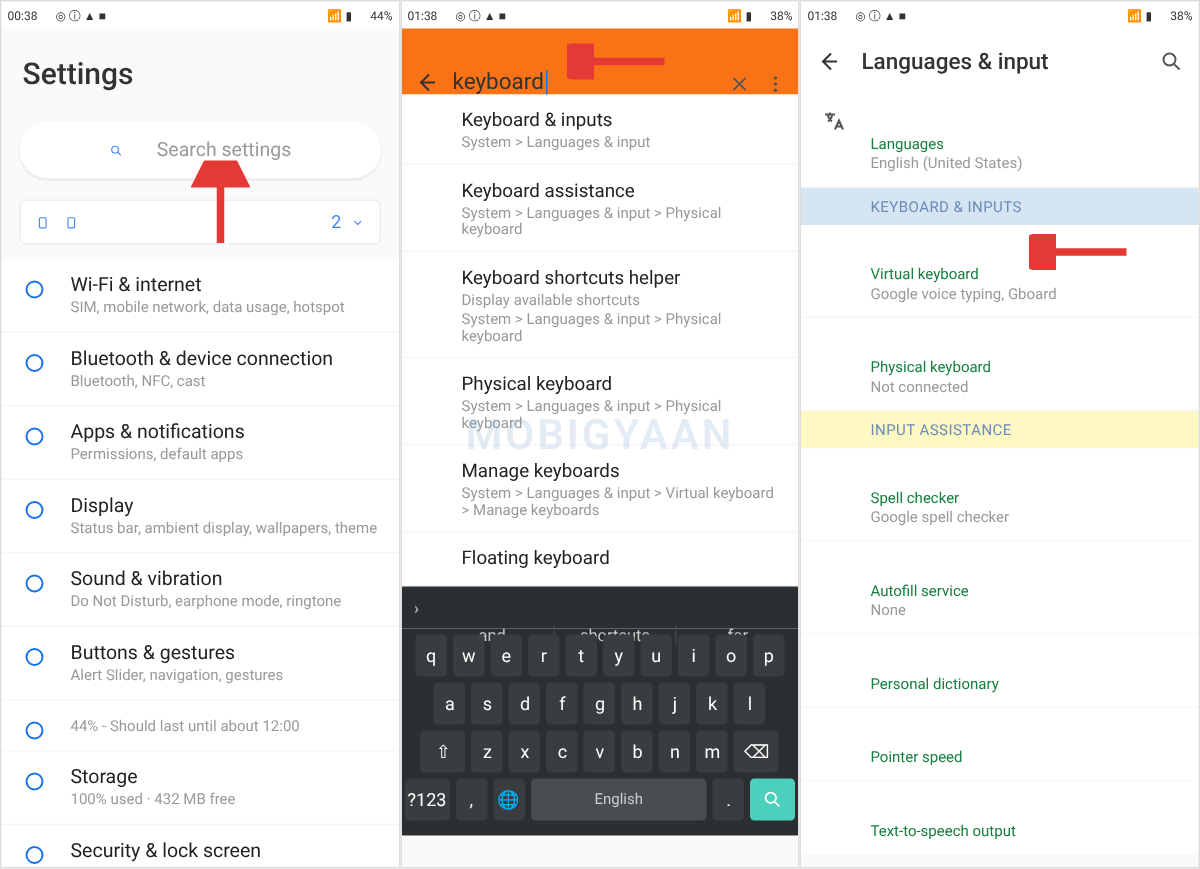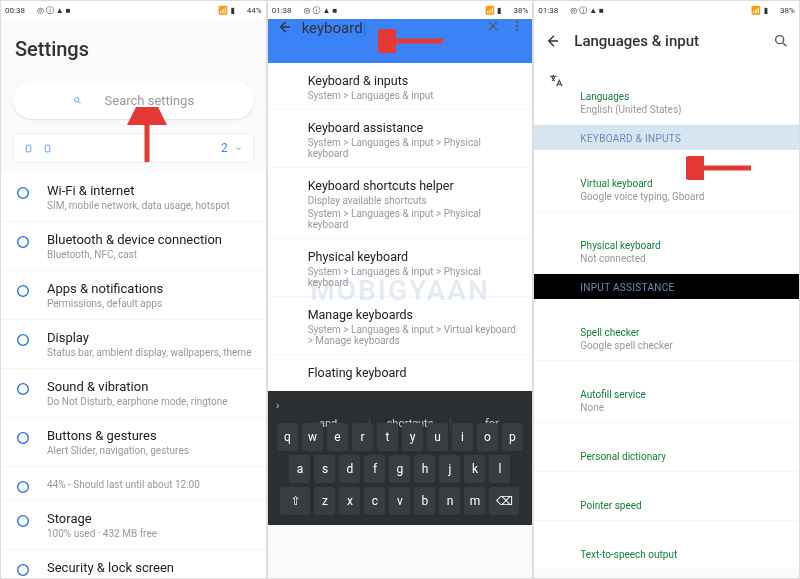--- a/index.html
+++ b/index.html
@@ -13,21 +13,21 @@
   .p1-title { font-size: 20px; font-weight: 500; padding: 18px 14px 14px; color: #333; }
   .search-pill { margin: 6px 12px 14px; background: #fff; border-radius: 22px; height: 38px; box-shadow: 0 1px 2px rgba(0,0,0,.1); display: flex; align-items: center; justify-content: center; color: #999; font-size: 13px; gap: 23px; }
   .sim-row { margin: 4px 12px 0; background: #fff; border: 1px solid #eee; border-radius: 4px; height: 30px; display: flex; align-items: center; padding: 0 10px; color: #4285f4; font-size: 12px; justify-content: space-between; }
   .list { margin-top: 10px; }
   .item { background: #fff; padding: 10px 14px 10px 46px; position: relative; border-bottom: 1px solid #f5f5f5; }
   .item .iicon { position: absolute; left: 14px; top: 12px; width: 16px; height: 16px; color: #1a73e8; }
   .item .t { font-size: 13px; color: #222; }
   .item .s { font-size: 10px; color: #999; margin-top: 2px; }
 
   
-  .p2-header { height: 44px; display: flex; align-items: flex-start; padding: 0 8px; gap: 10px; background: #3b82f6; }
+  .p2-header { height: 44px; display: flex; align-items: flex-end; padding: 0 8px; gap: 10px; background: #f97316; }
   .p2-header .back { width: 16px; height: 16px; }
   .p2-header .q { flex: 1; font-size: 15px; color: #333; position: relative; }
   .p2-header .q .cursor { display:inline-block; width:1px; height:16px; background:#1a73e8; vertical-align:middle; margin-left:1px;}
   .p2-header .x, .p2-header .dots { width: 14px; height: 14px; color:#555;}
   .res { padding: 10px 14px 8px 40px; background:#fff; border-bottom: 1px solid #f7f7f7;}
   .res .t { font-size: 12.5px; color:#222; }
   .res .s { font-size: 10px; color:#999; margin-top:2px; }
   .sugg-row { background:#2c2f31; height:28px; display:flex; align-items:center; color:#ccc; font-size:11px; }
   .sugg-row .chev { width:20px; text-align:center; }
   .sugg-row .sg { flex:1; text-align:center; border-right:1px solid #444;margin-top:37px; }
@@ -36,21 +36,21 @@
   .krow { display:flex; justify-content:center; gap:4px; margin-bottom:4px; }
   .key { background:#3a3d3f; color:#fff; width:21px; height:28px; border-radius:3px; display:flex; align-items:center; justify-content:center; font-size:12px; }
   .key.wide { width:30px; }
   .key.space { flex:1; background:#4a4d4f; }
   .key.enter { background:#4dd0bb; width:30px; }
 
   
   .p3-header { height: 44px; display:flex; align-items:center; padding:0 10px; gap:14px; background:#fff; }
   .p3-title { font-size:15px; font-weight:500; color:#333; flex:1; }
   .p3-header .search { width:16px; height:16px; color:#555; }
-  .section { padding:8px 14px 6px 46px; font-size:10px; color:#6b8ab8; text-transform:uppercase; letter-spacing:.3px; background:#000000;}
+  .section { padding:8px 14px 6px 46px; font-size:10px; color:#6b8ab8; text-transform:uppercase; letter-spacing:.3px; background:#fef9c3;}
   .section.hl { background:#d5e6f2; }
   .row3 { padding:9px 14px 9px 46px; background:#fff; border-bottom:1px solid #f7f7f7; position:relative; }
   .row3 .t { font-size:10px; color:#15803d;margin-top:19px; }
   .row3 .s { font-size:10px; color:#999; margin-top:2px; }
   .row3 .ic { position:absolute; left:14px; top:10px; width:16px; height:16px; color:#555; }
 
   
   .arrow { position:absolute; pointer-events:none; }
   .arrow svg { display:block; }
 
@@ -258,20 +258,33 @@
         <div class="key wide">⇧</div>
         <div class="key">z</div>
         <div class="key">x</div>
         <div class="key">c</div>
         <div class="key">v</div>
         <div class="key">b</div>
         <div class="key">n</div>
         <div class="key">m</div>
         <div class="key wide">⌫</div>
       </div>
+      <div class="krow">
+  <div class="key wide">?123</div>
+  <div class="key">,</div>
+  <div class="key">🌐</div>
+  <div class="key space" style="font-size:10px;color:#ccc;">English</div>
+  <div class="key">.</div>
+  <div class="key enter">
+          <svg width="14" height="14" viewBox="0 0 24 24" fill="none" stroke="#fff" stroke-width="2">
+            <circle cx="10" cy="10" r="6"></circle>
+            <path d="M20 20l-5-5"></path>
+          </svg>
+        </div>
+      </div>
     </div>
 
   <div class="arrow" style="left:110px; top:28px;">
     <svg width="70" height="24">
       <defs>
           <marker id="ah2" markerWidth="8" markerHeight="8" refX="2" refY="4" orient="auto">
             <path d="M0,0 L8,4 L0,8 z" fill="#e53935"></path>
           </marker>
         </defs>
       <line x1="65" y1="12" x2="8" y2="12" stroke="#e53935" stroke-width="5" marker-end="url(#ah2)"></line>

